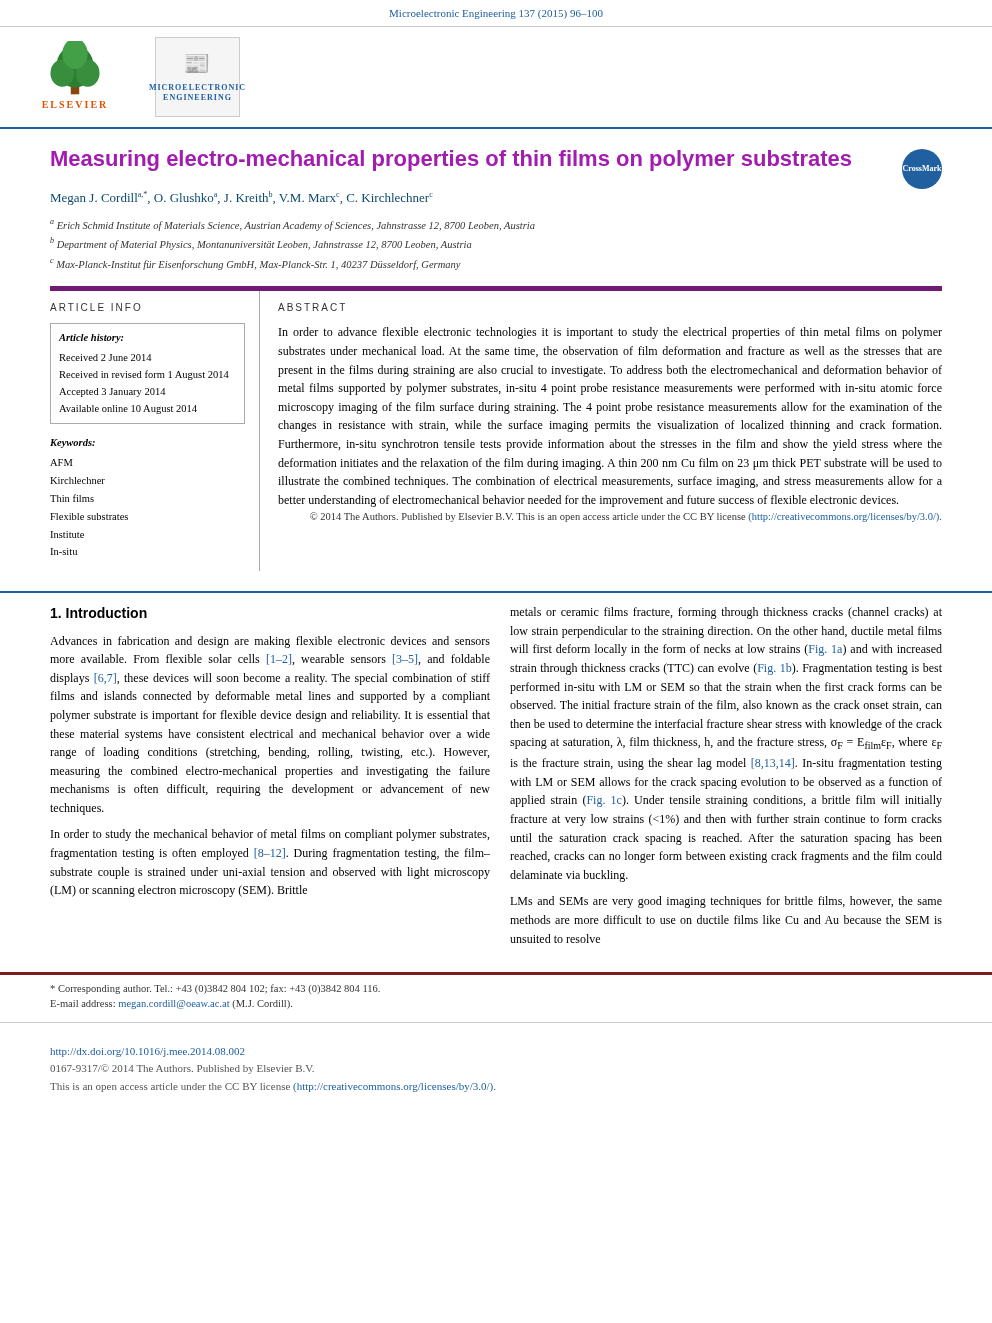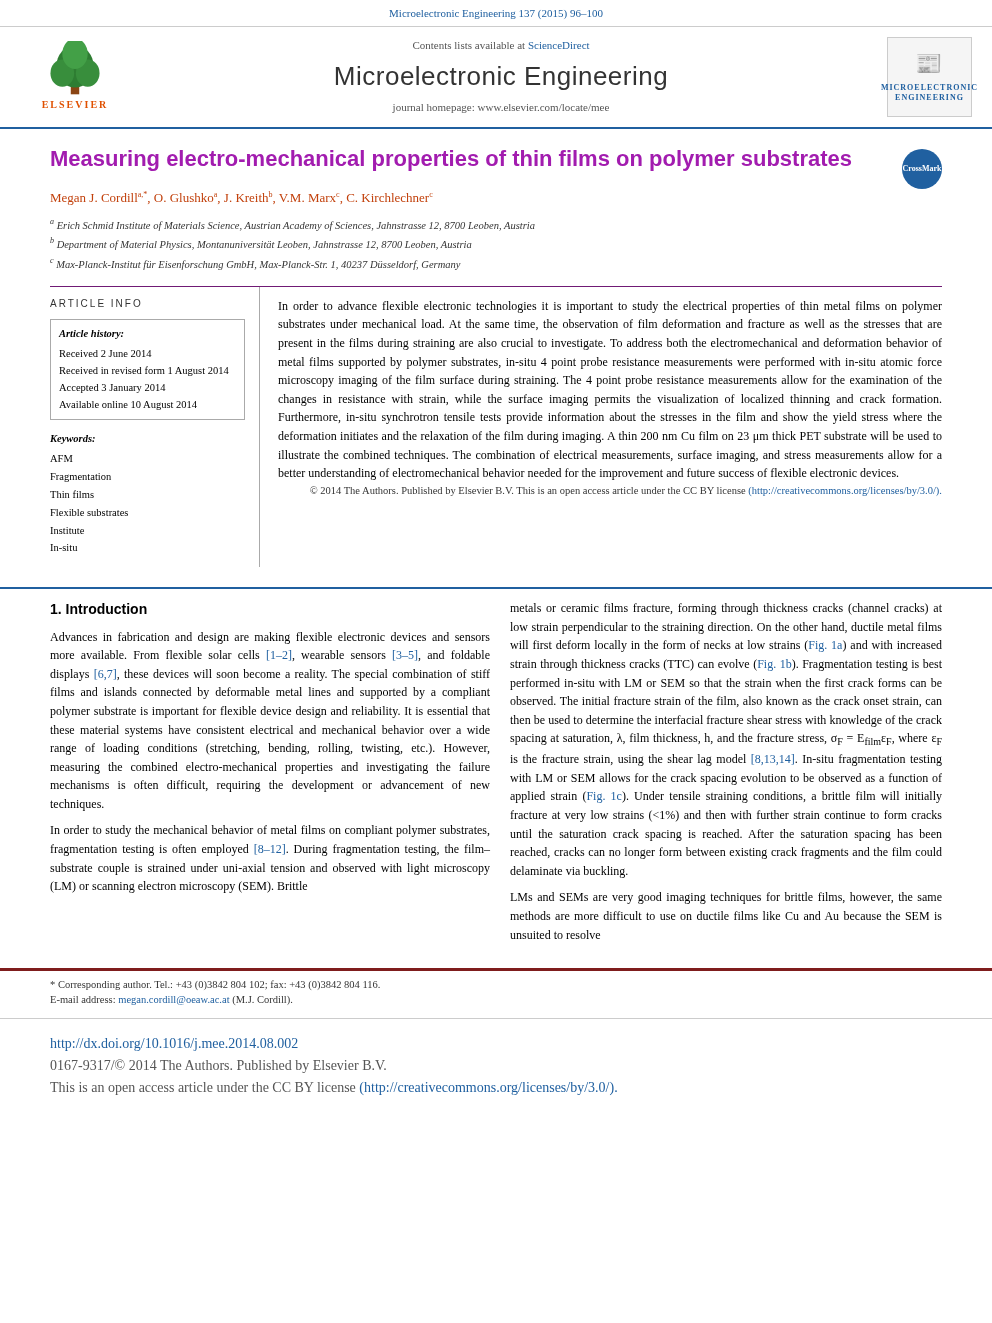--- a/index.html
+++ b/index.html
@@ -124,36 +124,36 @@
       justify-content: center;
       color: white;
       font-size: 10px;
       font-weight: bold;
       text-align: right;
       line-height: 1.1;
     }
     .authors-line {
       font-size: 13px;
       margin-bottom: 8px;
-      color: #c2410c;
+      color: #0c4a6e;
     }
     .affiliations {
       font-size: 10.5px;
       color: #333;
       margin-bottom: 14px;
       font-style: italic;
       line-height: 1.5;
     }
     .affil-row {
       margin-bottom: 2px;
     }
     .two-col {
       display: flex;
       gap: 0;
-      border-top: 1px solid #701a75;
+      border-top: 5px solid #701a75;
       margin-top: 6px;
     }
     .left-col {
       width: 210px;
       min-width: 210px;
       padding: 10px 14px 10px 0;
       border-right: 1px solid #aaa;
     }
     .right-col {
       flex: 1;
@@ -246,23 +246,23 @@
       padding-top: 6px;
       font-size: 10.5px;
       color: #333;
       padding: 0 50px;
     }
     .footnote-section a {
       color: #2060a0;
       text-decoration: none;
     }
     .bottom-bar {
-      font-size: 14px;
+      font-size: 11px;
       color: #555;
-      padding: 14px 50px 8px;
+      padding: 20px 50px 8px;
       border-top: 1px solid #ccc;
       margin-top: 10px;
       line-height: 1.6;
     }
     .bottom-bar a {
       color: #2060a0;
       text-decoration: none;
     }
     sup {
       font-size: 8px;
@@ -282,28 +282,20 @@
       <svg class="elsevier-tree" viewBox="0 0 80 65">
 
         <rect x="35" y="45" width="10" height="18" fill="#8B4513"></rect>
         <ellipse cx="40" cy="30" rx="22" ry="25" fill="#2e7d32"></ellipse>
         <ellipse cx="25" cy="38" rx="14" ry="16" fill="#388e3c"></ellipse>
         <ellipse cx="55" cy="38" rx="14" ry="16" fill="#388e3c"></ellipse>
         <ellipse cx="40" cy="15" rx="15" ry="18" fill="#43a047"></ellipse>
       </svg>
       <div class="elsevier-label">ELSEVIER</div>
     </div>
-  </div>
-  <div class="header-center">
-    <div class="science-direct-link">
-      <span>Contents lists available at</span>
-      <a href="#">ScienceDirect</a>
-    </div>
-    <div class="journal-title-main">Microelectronic Engineering</div>
-    <div class="journal-homepage">journal homepage: www.elsevier.com/locate/mee</div>
   </div>
   <div class="header-logo-right">
     <div class="journal-badge">
       <div class="badge-icon">📰</div>
       <div>MICROELECTRONIC</div>
       <div>ENGINEERING</div>
     </div>
   </div>
 </div>
 
@@ -331,28 +323,29 @@
       <div class="article-history-box">
         <div class="history-title">Article history:</div>
         <div>Received 2 June 2014</div>
         <div>Received in revised form 1 August 2014</div>
         <div>Accepted 3 January 2014</div>
         <div>Available online 10 August 2014</div>
       </div>
       <div class="keywords-box">
         <div class="kw-title">Keywords:</div>
         <div>AFM</div>
-        <div>Fragmentation</div>
+        <div>Kirchlechner</div>
         <div>Thin films</div>
         <div>Flexible substrates</div>
         <div>Institute</div>
         <div>In-situ</div>
       </div>
     </div>
     <div class="right-col">
+      <div class="section-header">ABSTRACT</div>
       <div class="abstract-text">In order to advance flexible electronic technologies it is important to study the electrical properties of thin metal films on polymer substrates under mechanical load. At the same time, the observation of film deformation and fracture as well as the stresses that are present in the films during straining are also crucial to investigate. To address both the electromechanical and deformation behavior of metal films supported by polymer substrates, in-situ 4 point probe resistance measurements were performed with in-situ atomic force microscopy imaging of the film surface during straining. The 4 point probe resistance measurements allow for the examination of the changes in resistance with strain, while the surface imaging permits the visualization of localized thinning and crack formation. Furthermore, in-situ synchrotron tensile tests provide information about the stresses in the film and show the yield stress where the deformation initiates and the relaxation of the film during imaging. A thin 200 nm Cu film on 23 μm thick PET substrate will be used to illustrate the combined techniques. The combination of electrical measurements, surface imaging, and stress measurements allow for a better understanding of electromechanical behavior needed for the improvement and future success of flexible electronic devices.</div>
       <div class="cc-line">
         <span>© 2014 The Authors. Published by Elsevier B.V. This is an open access article under the CC BY license</span>
         <a href="#">(http://creativecommons.org/licenses/by/3.0/).</a>
       </div>
     </div>
   </div>
 </div>
 
 <hr class="divider-thick">

